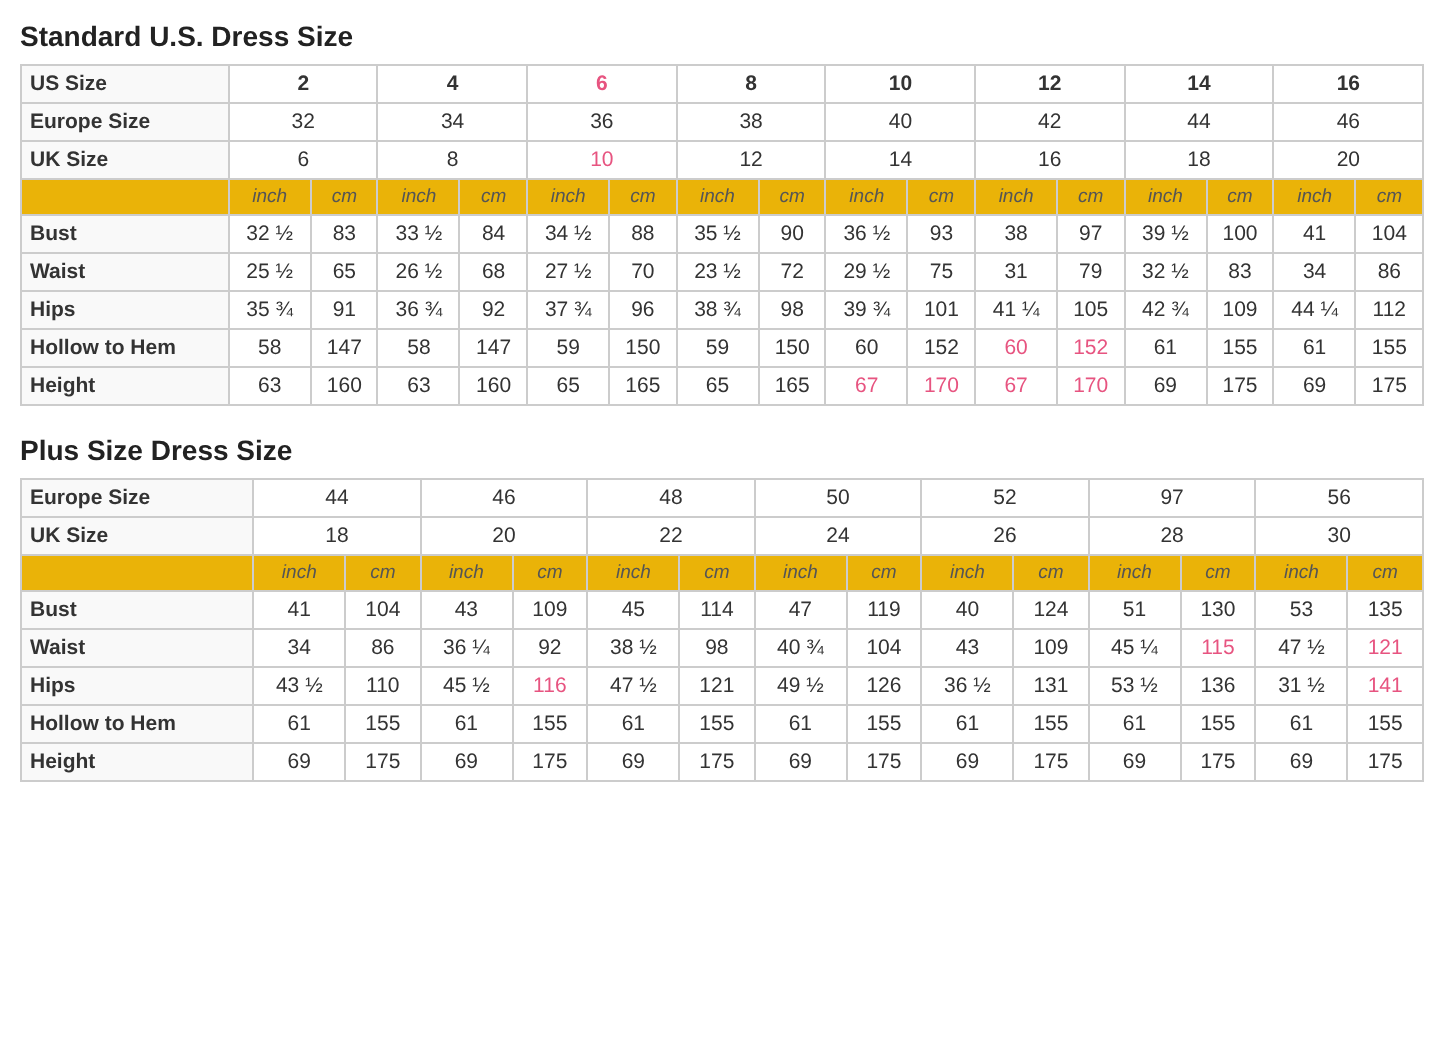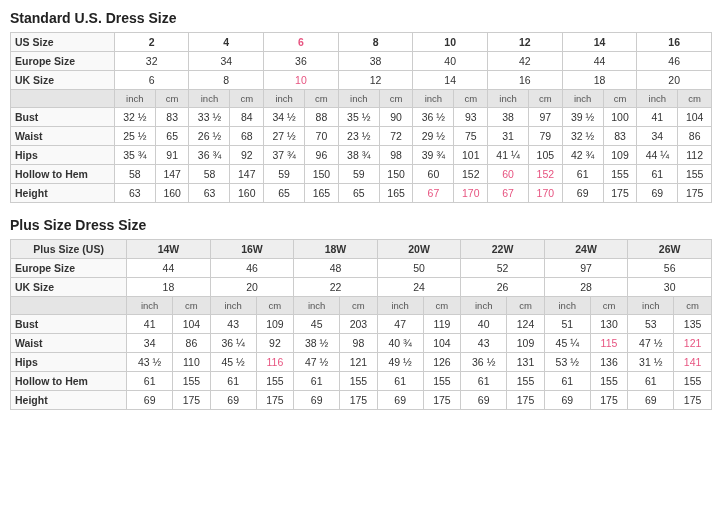--- a/index.html
+++ b/index.html
@@ -37,21 +37,22 @@
       font-weight: bold;
       background: #f9f9f9;
     }
     .pink { color: #e75480; }
     .header-row th {
       background: #eeeeee;
     }
     .unit-row td {
       font-size: 9.5px;
       color: #555;
-      background: #e5e5e5;
+      background: #eab308;
+      font-style: italic;
     }
     .bold-row td {
       font-weight: bold;
       margin-top: 12px;
     }
   </style>
 </head>
 <body>
 
 <h2>Standard U.S. Dress Size</h2>
@@ -207,30 +208,20 @@
         <td>69</td>
         <td>175</td>
       </tr>
     </tbody>
 </table>
 
 <h2>Plus Size Dress Size</h2>
 
 <table>
   <thead>
-    <tr class="header-row">
-      <th>Plus Size (US)</th>
-      <th colspan="2">14W</th>
-      <th colspan="2">16W</th>
-      <th colspan="2">18W</th>
-      <th colspan="2">20W</th>
-      <th colspan="2">22W</th>
-      <th colspan="2">24W</th>
-      <th colspan="2">26W</th>
-    </tr>
     <tr>
       <td class="row-label">Europe Size</td>
       <td colspan="2">44</td>
       <td colspan="2">46</td>
       <td colspan="2">48</td>
       <td colspan="2">50</td>
       <td colspan="2">52</td>
       <td colspan="2">97</td>
       <td colspan="2">56</td>
     </tr>
@@ -263,21 +254,21 @@
     </tr>
   </thead>
   <tbody id="plus-measurements">
   <tr>
         <td class="row-label">Bust</td>
         <td>41</td>
         <td>104</td>
         <td>43</td>
         <td>109</td>
         <td>45</td>
-        <td>203</td>
+        <td>114</td>
         <td>47</td>
         <td>119</td>
         <td>40</td>
         <td>124</td>
         <td>51</td>
         <td>130</td>
         <td>53</td>
         <td>135</td>
       </tr>
       <tr>

